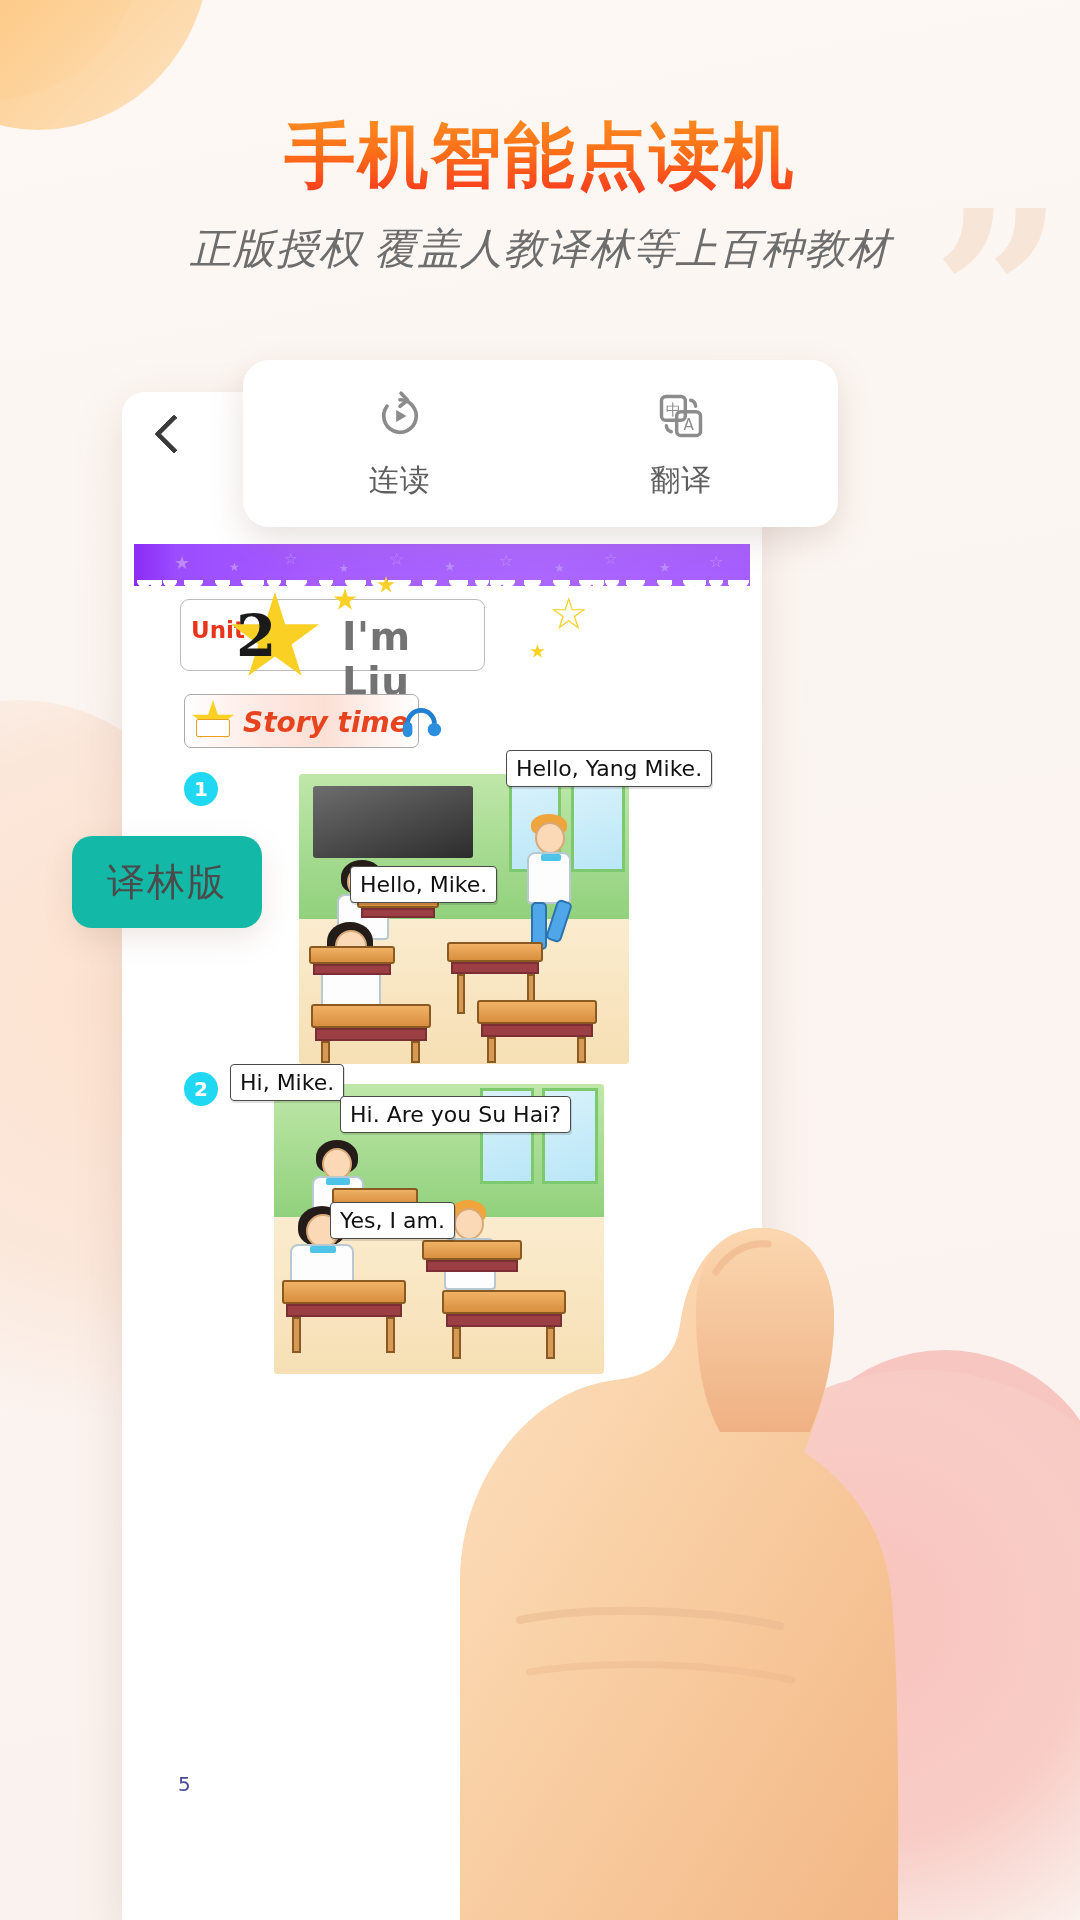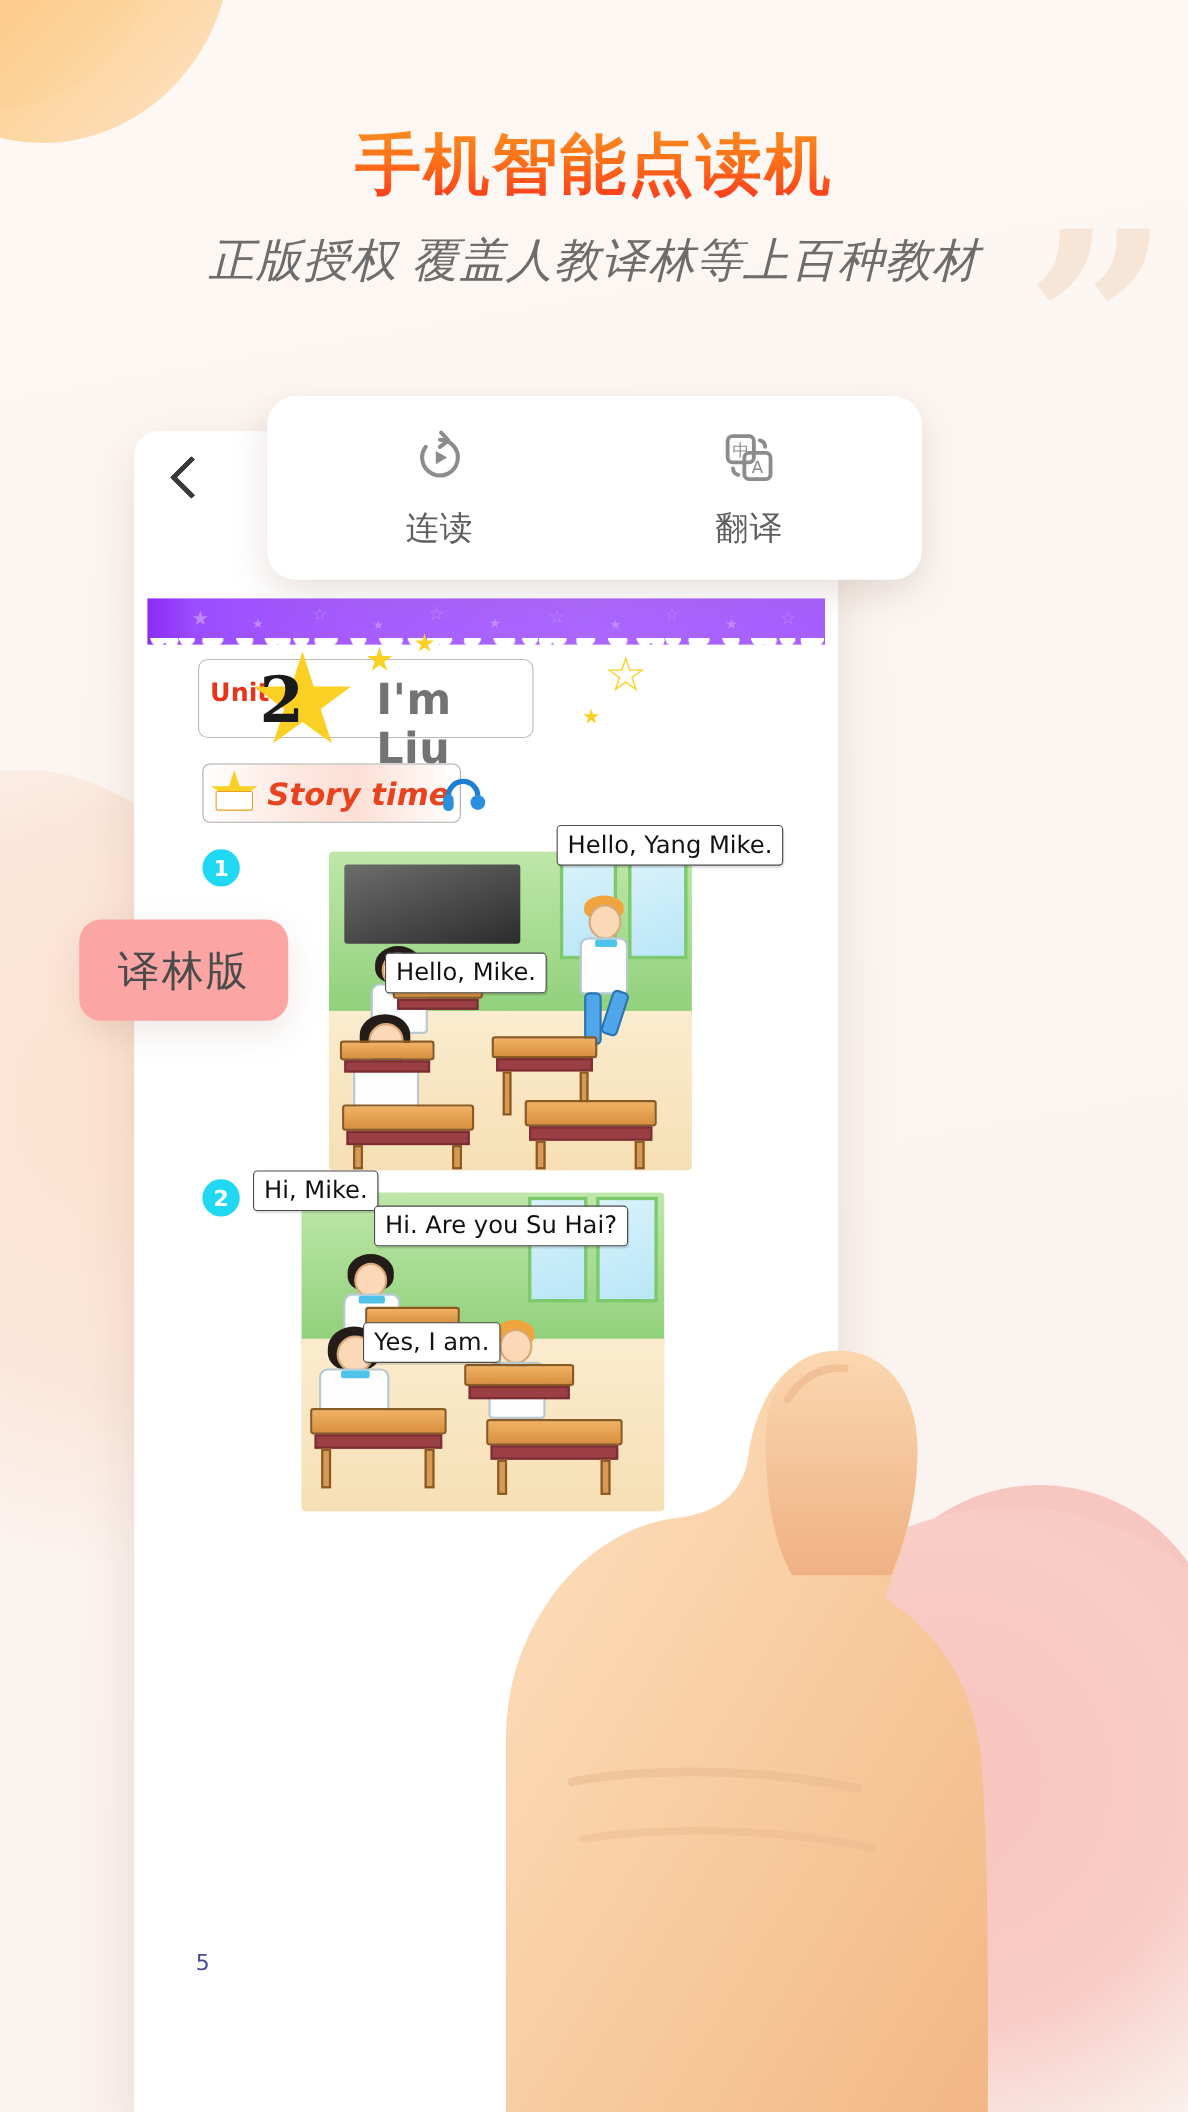--- a/index.html
+++ b/index.html
@@ -33,21 +33,21 @@
   .blob-br { position:absolute; right:-120px; bottom:-70px; width:560px; height:620px;
              border-radius:50%;
              background:radial-gradient(circle at 40% 40%, #f9c3bd 0%, #f8cdc6 45%, rgba(250,232,228,0) 75%); }
 
   .blob-br2{ position:absolute; right:-30px; bottom:240px; width:330px; height:330px;
              border-radius:50%; background:#f6b7b0; opacity:.75; }
 
   
   #hero { position:absolute; left:0; top:118px; width:100%; text-align:center; z-index:6; }
   .hero-title{
-    font-size:60px; font-weight:700; letter-spacing:2px; line-height:1.08;
+    font-size:71px; font-weight:700; letter-spacing:2px; line-height:1.08;
     background:linear-gradient(180deg,#fb8b21 0%,#fc6f18 45%,#fa3a1e 100%);
     -webkit-background-clip:text; background-clip:text; color:transparent;
     -webkit-text-fill-color:transparent;
   }
   .hero-sub{ margin-top:26px; font-size:42px; color:#6d6d6d; letter-spacing:1px; font-weight:400;font-style:italic; }
 
   
   #phone{
     position:absolute; left:122px; top:392px; width:640px; height:1528px;
     background:#ffffff; border-radius:22px 22px 0 0;
@@ -156,21 +156,21 @@
   .tool-label{ margin-top:14px; font-size:30px; color:#5f5f5f; letter-spacing:1px; }
   .tool-badge{
     position:absolute; left:63px; top:-6px;
     background:#f7922f; color:#fff; font-size:20px; line-height:1;
     padding:7px 11px 8px; border-radius:14px 14px 14px 4px; letter-spacing:1px;
   }
 
   
   #edition{
     position:absolute; left:72px; top:836px; width:190px; height:92px; z-index:21;
-    background:#fca5a5; border-radius:20px; box-shadow:0 10px 28px rgba(160,120,105,.18);
+    background:#14b8a6; border-radius:20px; box-shadow:0 10px 28px rgba(160,120,105,.18);
     display:flex; align-items:center; justify-content:center;
     font-size:38px; color:#4b4b4b; letter-spacing:2px;
   }
 
   
   #hand{ position:absolute; left:400px; top:1060px; width:520px; height:880px; z-index:25; }
 </style>
 </head>
 <body>
 

